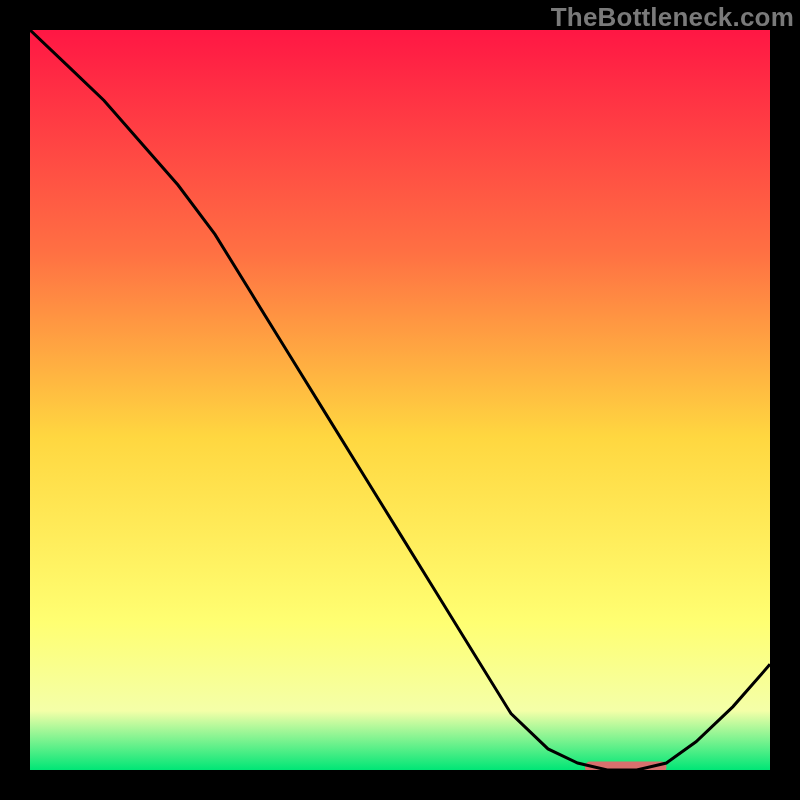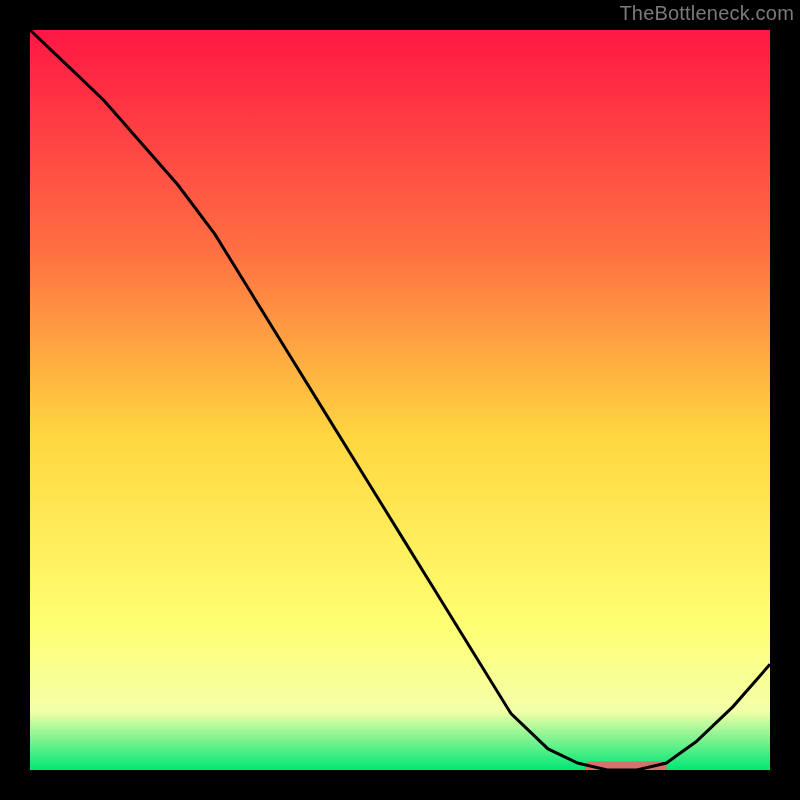--- a/index.html
+++ b/index.html
@@ -13,22 +13,22 @@
   }
   .wrap {
     position: relative;
     width: 800px;
     height: 800px;
   }
   .watermark {
     position: absolute;
     top: 2px;
     right: 6px;
-    font-size: 20px;
-    font-weight: 400;
+    font-size: 26px;
+    font-weight: 700;
     color: #7a7a7a;
     letter-spacing: 0.2px;
     z-index: 10;
   }
   .plot-frame {
     position: absolute;
     left: 30px;
     top: 30px;
     width: 740px;
     height: 740px;

